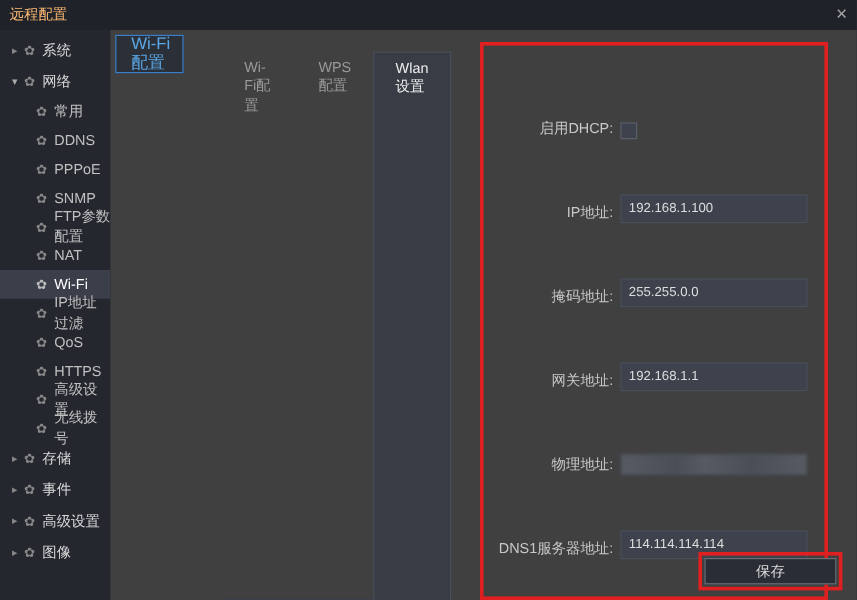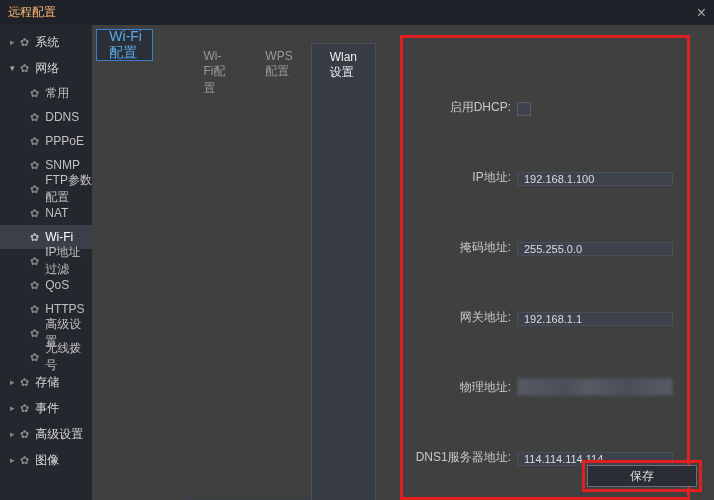--- a/index.html
+++ b/index.html
@@ -28,21 +28,21 @@
 
 .panel-title { height: 32px; border: 1px solid #3a7fc8; background: #2b3038; margin: 4px 8px 0 4px; display: flex; align-items: center; padding-left: 12px; color: #5aa8e8; font-size: 14px; }
 
 .tabs { display: flex; margin: 18px 0 0 24px; border-bottom: 1px solid #3a3e46; }
 .tab { padding: 6px 18px; color: #999; cursor: pointer; font-size: 12px; }
 .tab.active { color: #eee; background: #383c45; border-top: 1px solid #4a4e56; border-left: 1px solid #4a4e56; border-right: 1px solid #4a4e56; margin-bottom: -1px; }
 
 .form-box { margin: 10px 24px 0 24px; border: 3px solid #e02020; padding: 8px 14px 12px 8px; width: 320px; }
 .form-row { display: flex; align-items: flex-end; height: 22px; margin-bottom: 0px; margin-top: 48px; }
 .form-row label { width: 106px; text-align: right; padding-right: 6px; color: #c8c8c8; font-size: 12px; }
-.form-row input[type=text] { flex: 1; height: 14px; background: #3e424c; border: 1px solid #4a4e58; color: #ddd; padding: 0 6px; font-size: 11px; }
+.form-row input[type=text] { flex: 1; height: 24px; background: #3e424c; border: 1px solid #4a4e58; color: #ddd; padding: 0 6px; font-size: 11px; }
 .form-row input[type=text]:disabled { color: #999; }
 .form-row input[type=checkbox] { width: 14px; height: 14px; background: #3e424c; border: 1px solid #5a5e68; appearance: none; }
 .mac-blur { flex:1; height: 18px; background: linear-gradient(90deg,#565a62,#4a4e56 30%,#565a62 45%,#4a4e56 70%,#565a62); border:1px solid #4a4e58; filter: blur(1.5px); }
 
 .footer { position: absolute; bottom: 8px; right: 12px; }
 .save-wrap { border: 3px solid #e02020; padding: 2px; }
 .save-btn { width: 110px; height: 22px; background: #2a2d35; border: 1px solid #6a6e76; color: #ddd; font-size: 12px; cursor: pointer; }
 </style>
 </head>
 <body>

